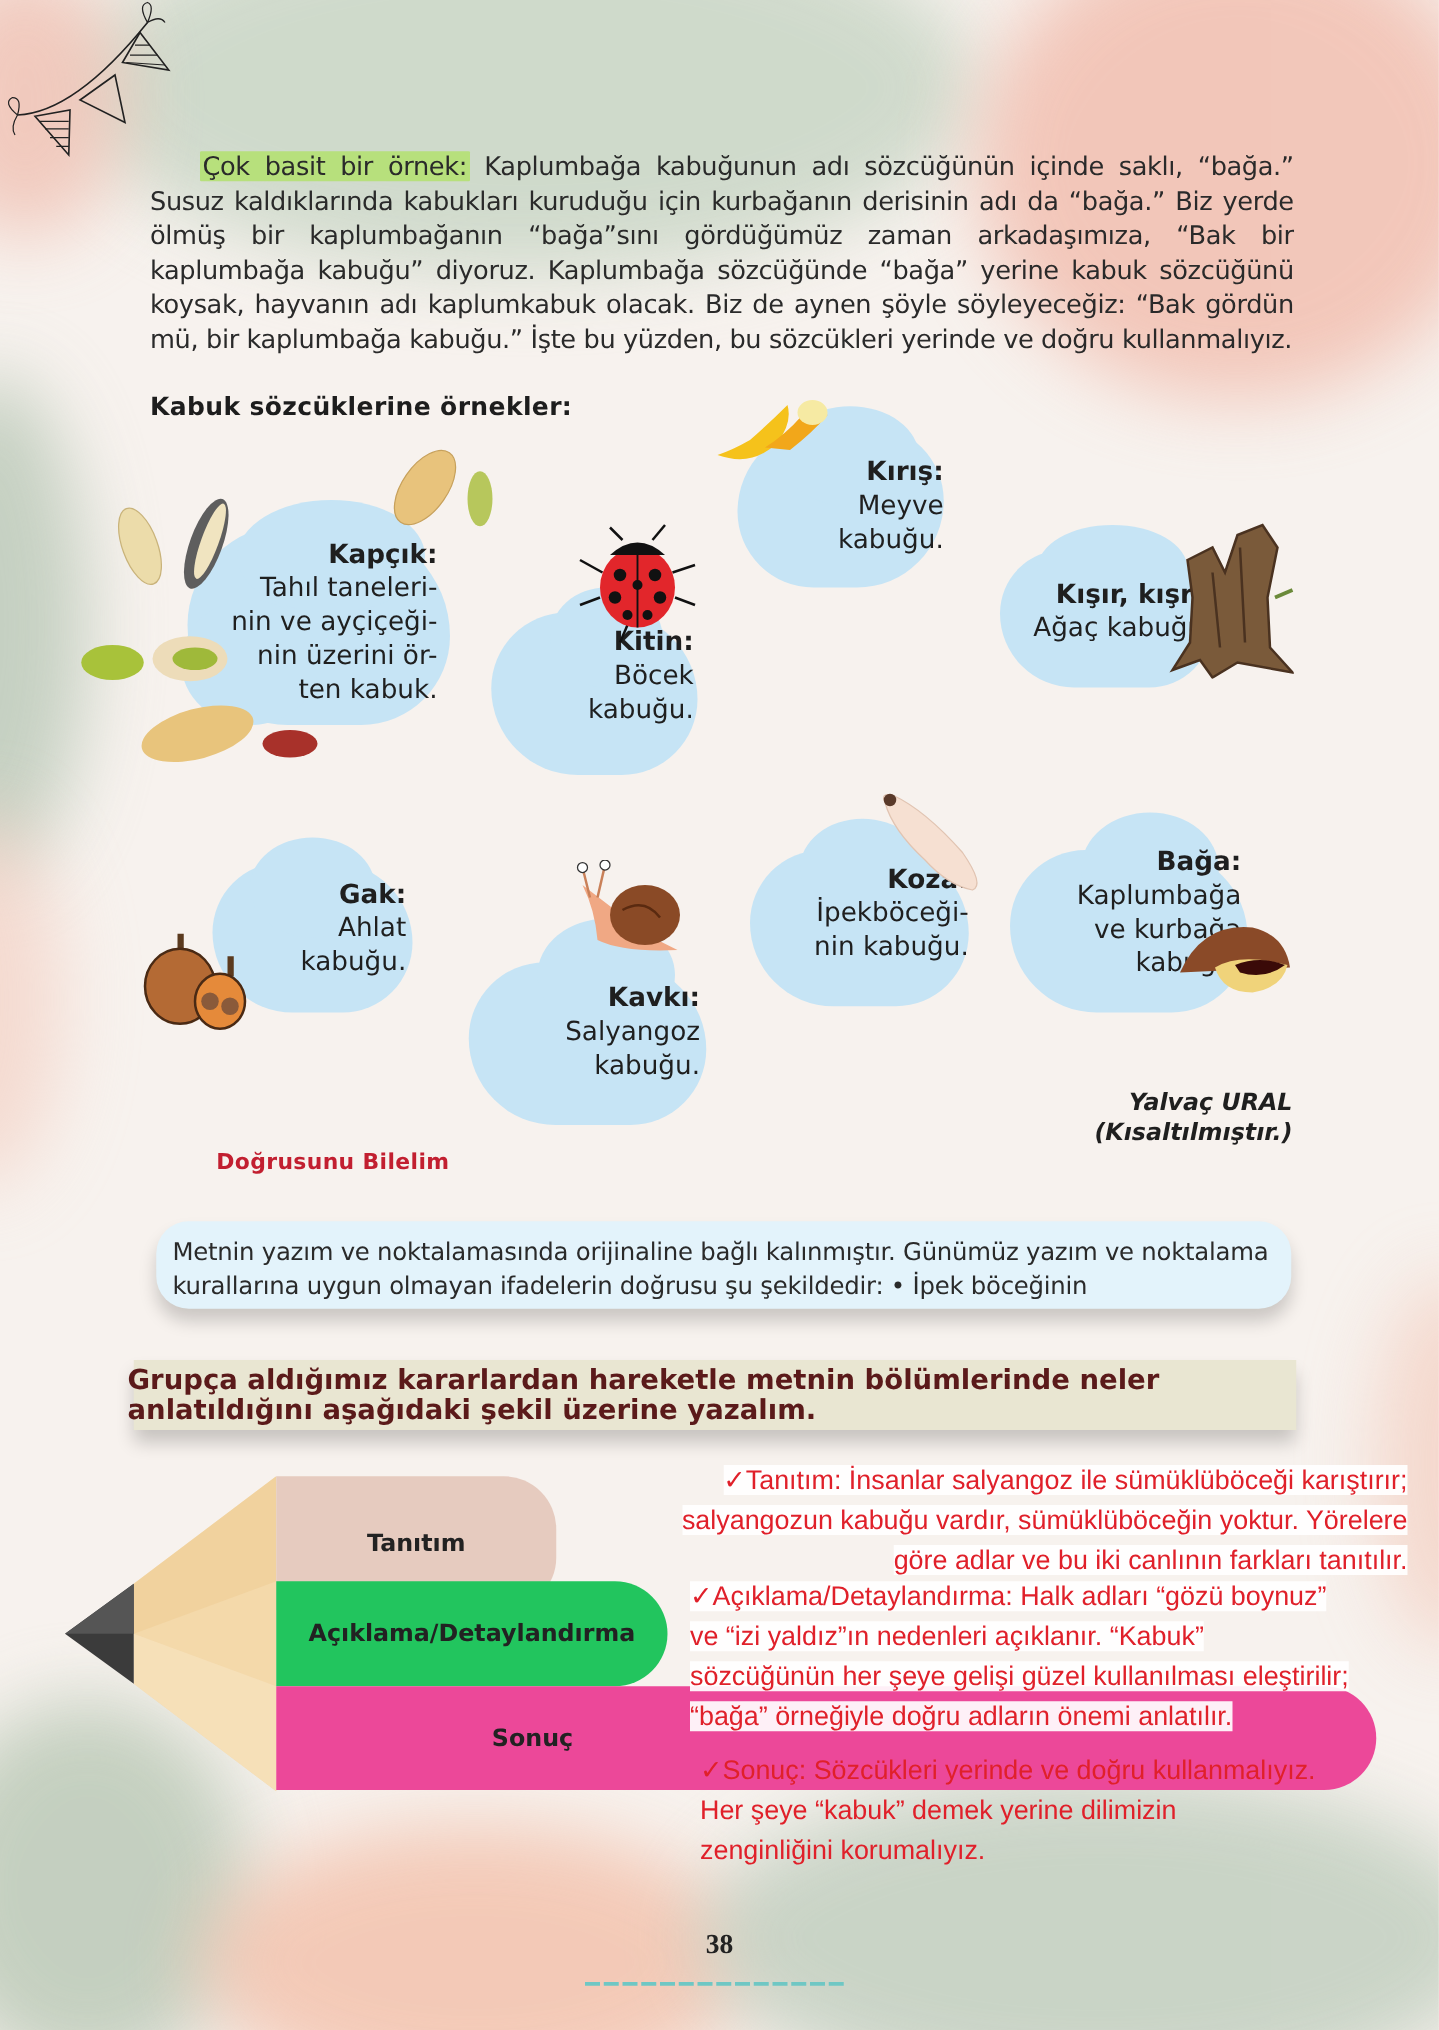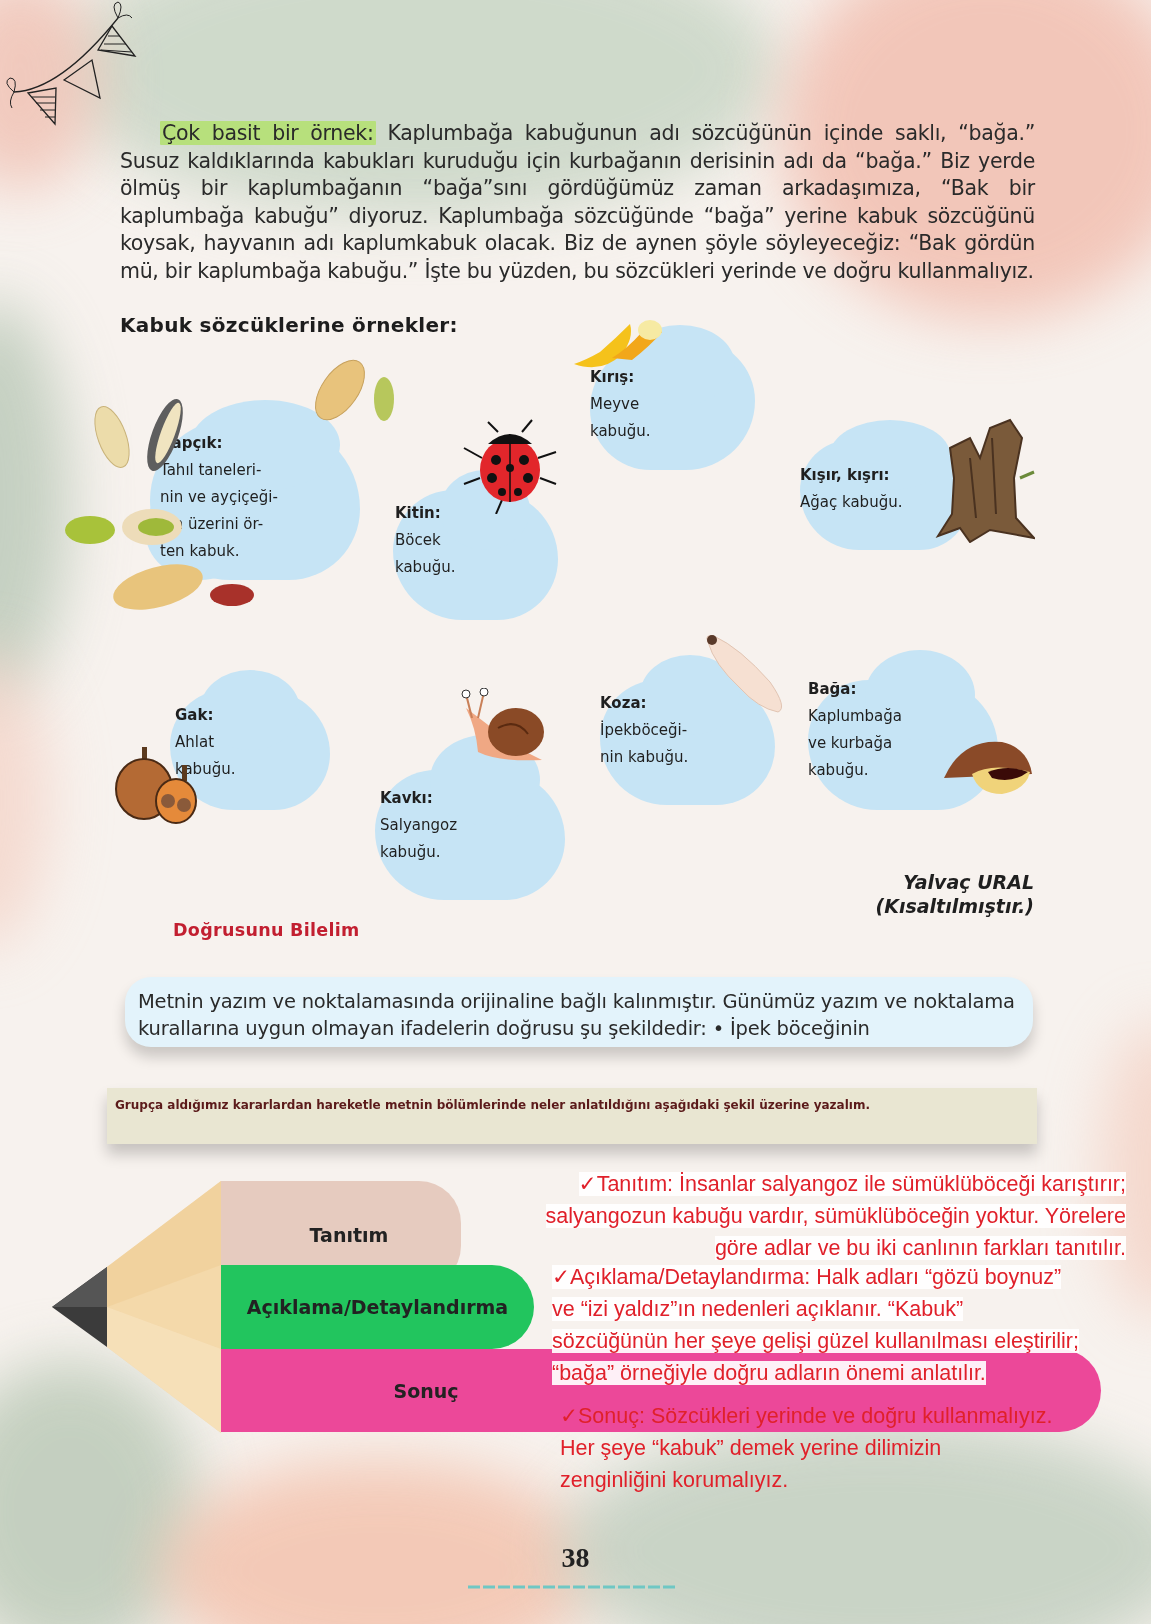--- a/index.html
+++ b/index.html
@@ -4,33 +4,33 @@
 <style>
   html,body{margin:0;padding:0;}
   body{width:1151px;height:1624px;position:relative;overflow:hidden;background:#f7f2ee;font-family:"DejaVu Sans",sans-serif;color:#222;}
   .bg{position:absolute;border-radius:50%;filter:blur(30px);}
   .abs{position:absolute;}
   .intro{left:120px;top:120px;width:915px;font-size:20.5px;line-height:27.5px;text-align:justify;color:#2a2a2a;font-family:"DejaVu Sans",sans-serif;letter-spacing:-0.3px;}
   .intro p{margin:0;text-indent:40px;}
   .hl{background:#b7e07c;border-radius:1px;padding:0 2px;}
   .examples-title{left:120px;top:313px;font-size:20px;font-weight:bold;color:#1d1d1d;letter-spacing:0.3px;}
   .cloud{position:absolute;background:#c6e4f5;}
-  .cloud-text{position:absolute;text-align:left;font-size:15px;line-height:27px;color:#1f1f1f;}
+  .cloud-text{position:absolute;text-align:right;font-size:21px;line-height:27px;color:#1f1f1f;}
   .cloud-text b{display:block;font-weight:bold;}
   .credit{right:117px;top:870px;text-align:right;font-style:italic;font-weight:bold;font-size:19px;line-height:24px;color:#1f1f1f;}
   .dogru-title{left:173px;top:920px;font-size:17.5px;font-weight:bold;color:#c21f30;letter-spacing:0.3px;}
   .dogru-box{left:125px;top:977px;width:908px;height:70px;background:#e3f3fb;border-radius:26px;box-shadow:0 10px 14px rgba(0,0,0,0.18);}
   .dogru-text{left:138px;top:988px;width:885px;font-size:19.5px;line-height:27px;color:#2a2a2a;letter-spacing:-0.2px;}
   .task-box{left:107px;top:1088px;width:930px;height:56px;background:#e9e6d2;box-shadow:0 10px 14px rgba(0,0,0,0.2);}
-  .task-text{left:115px;top:1093px;width:915px;font-size:12px;font-weight:bold;line-height:24px;color:#5b1a1a;}
+  .task-text{left:102px;top:1093px;width:915px;font-size:22px;font-weight:bold;line-height:24px;color:#5b1a1a;}
   .pencil-seg{position:absolute;display:flex;align-items:center;justify-content:center;font-weight:bold;font-size:19px;color:#222;}
   .ans{position:absolute;color:#e0202a;font-size:21.5px;line-height:32px;font-family:"Liberation Sans",sans-serif;}
   .ans .bg-white{background:rgba(255,255,255,0.92);}
   .check{display:inline-block;}
-  .page-num{left:0;width:1151px;top:1542px;text-align:center;font-family:"Liberation Serif",serif;font-weight:bold;font-size:28px;color:#222;}
+  .page-num{left:0;width:1151px;top:1542px;text-align:center;font-family:"Liberation Serif",serif;font-weight:bold;font-size:22px;color:#222;}
   .page-line{left:468px;top:1584px;width:210px;height:6px;}
 </style>
 </head>
 <body>
 
 <div class="bg" style="left:60px;top:-80px;width:720px;height:300px;background:#c9d6c6;opacity:0.85;"></div>
 <div class="bg" style="left:780px;top:-60px;width:420px;height:380px;background:#f1b8a8;opacity:0.75;"></div>
 <div class="bg" style="left:-60px;top:-30px;width:160px;height:220px;background:#f0c0b2;opacity:0.8;"></div>
 <div class="bg" style="left:-80px;top:300px;width:150px;height:400px;background:#b9c8b7;opacity:0.8;"></div>
 <div class="bg" style="left:-80px;top:650px;width:130px;height:300px;background:#f3cbbd;opacity:0.6;"></div>
@@ -228,21 +228,21 @@
 <div class="abs task-text">Grupça aldığımız kararlardan hareketle metnin bölümlerinde neler anlatıldığını aşağıdaki şekil üzerine yazalım.</div>
 
 <div>
   <svg class="abs" style="left:50px;top:1181px" width="175" height="252" viewBox="0 0 175 252">
     <polygon points="171,0 171,252 57,166 57,86" fill="#f4d9aa"></polygon>
     <polygon points="171,0 57,86 57,126 171,84" fill="#efcf98" opacity="0.7"></polygon>
     <polygon points="171,252 57,166 57,126 171,168" fill="#f6e1bb" opacity="0.8"></polygon>
     <polygon points="57,86 57,166 2,126" fill="#3b3b3b"></polygon>
     <polygon points="57,86 2,126 57,126" fill="#555"></polygon>
   </svg>
-  <div class="pencil-seg" style="left:221px;top:1181px;width:224px;height:107px;background:#e6cbbf;border-radius:0 42px 42px 0;padding-left:16px;">
+  <div class="pencil-seg" style="left:221px;top:1181px;width:224px;height:107px;background:#e6cbbf;border-radius:0 42px 42px 0;">
     <span>Tanıtım</span>
   </div>
   <div class="pencil-seg" style="left:221px;top:1265px;width:313px;height:84px;background:#22c55e;border-radius:0 42px 42px 0;">
     <span>Açıklama/Detaylandırma</span>
   </div>
   <div class="pencil-seg" style="left:221px;top:1349px;width:880px;height:83px;background:#ec4899;border-radius:0 42px 42px 0;">
     <span style="margin-right:470px;">Sonuç</span>
   </div>
 </div>
 

